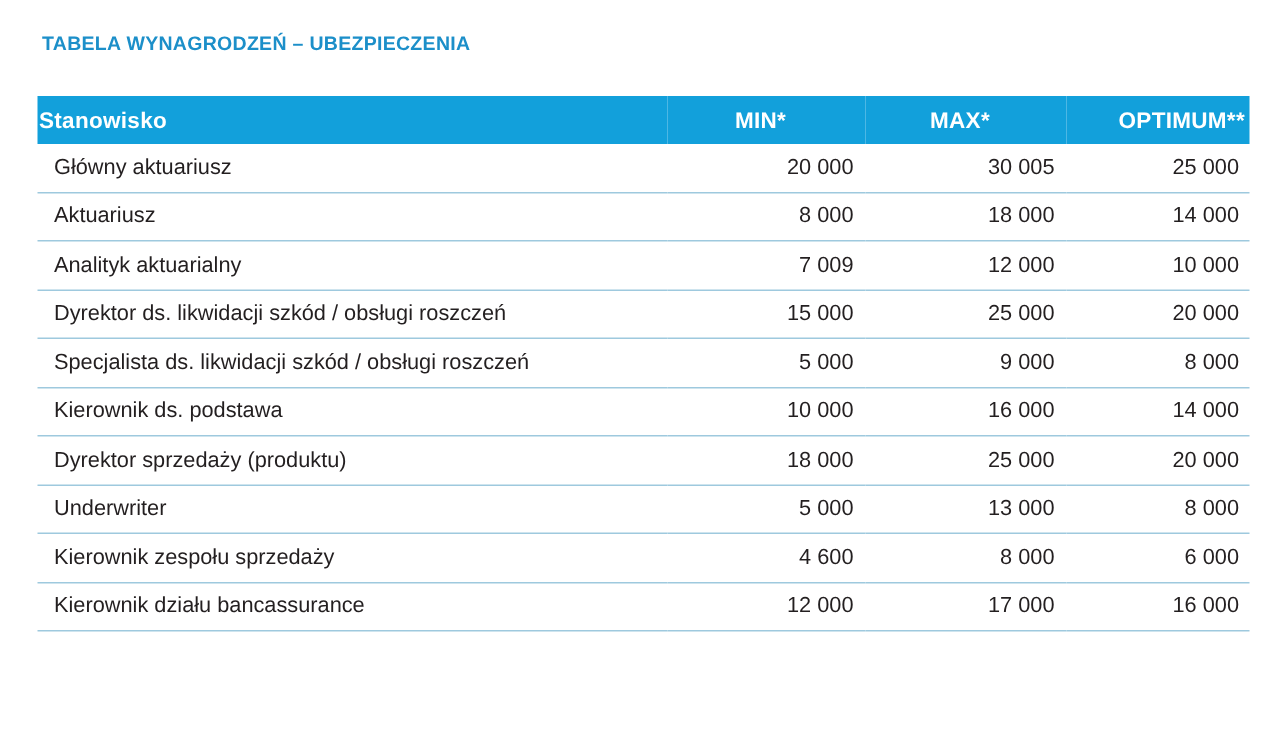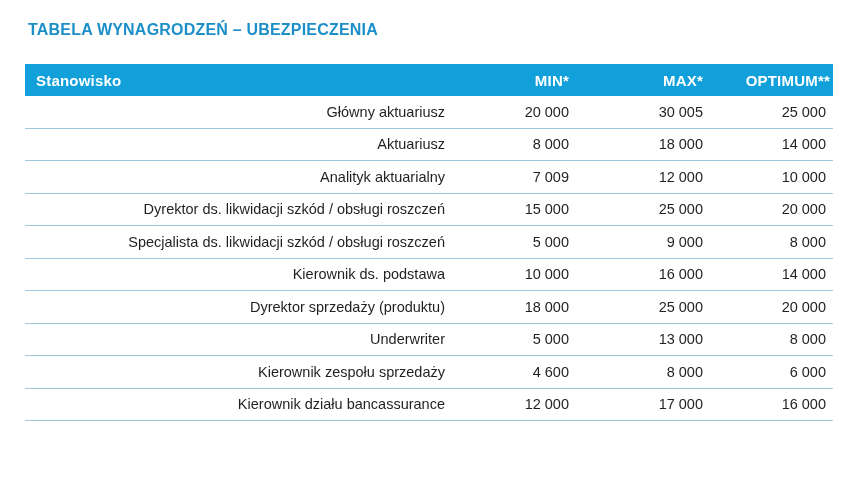--- a/index.html
+++ b/index.html
@@ -12,21 +12,21 @@
     background: #ffffff;
     font-family: "Liberation Sans", sans-serif;
     overflow: hidden;
     position: relative;
   }
 
   #page-title {
     position: absolute;
     left: 28px;
     top: 21px;
-    font-size: 16px;
+    font-size: 13px;
     font-weight: bold;
     letter-spacing: 0.2px;
     color: #1c8fc9;
     white-space: nowrap;
   }
 
   #salary-table-wrap {
     position: absolute;
     left: 25px;
     top: 64px;
@@ -51,45 +51,45 @@
     color: #ffffff;
     font-size: 15px;
     font-weight: bold;
     height: 32px;
     padding: 0;
     vertical-align: middle;
     letter-spacing: 0.2px;
   }
   thead th.th-position {
     text-align: left;
-    padding-left: 11px;
+    padding-left: 1px;
   }
   thead th.th-num {
-    text-align: right;
+    text-align: center;
     padding-right: 8px;
     margin-top: 44px;
   }
   thead th.th-optimum {
     text-align: right;
     padding-right: 3px;
   }
 
   tbody td {
     height: 31.5px;
     padding: 0;
     vertical-align: middle;
     border-bottom: 1.3px solid #9ec9de;
     font-size: 14.5px;
     color: #231f20;
   }
   tbody tr:first-child td {
     border-top: none;
   }
   tbody td.cell-position {
-    text-align: right;
+    text-align: left;
     padding-left: 11px;
     white-space: nowrap;
   }
   tbody td.cell-num {
     text-align: right;
     padding-right: 8px;
     white-space: nowrap;
   }
   tbody td.cell-optimum {
     text-align: right;

